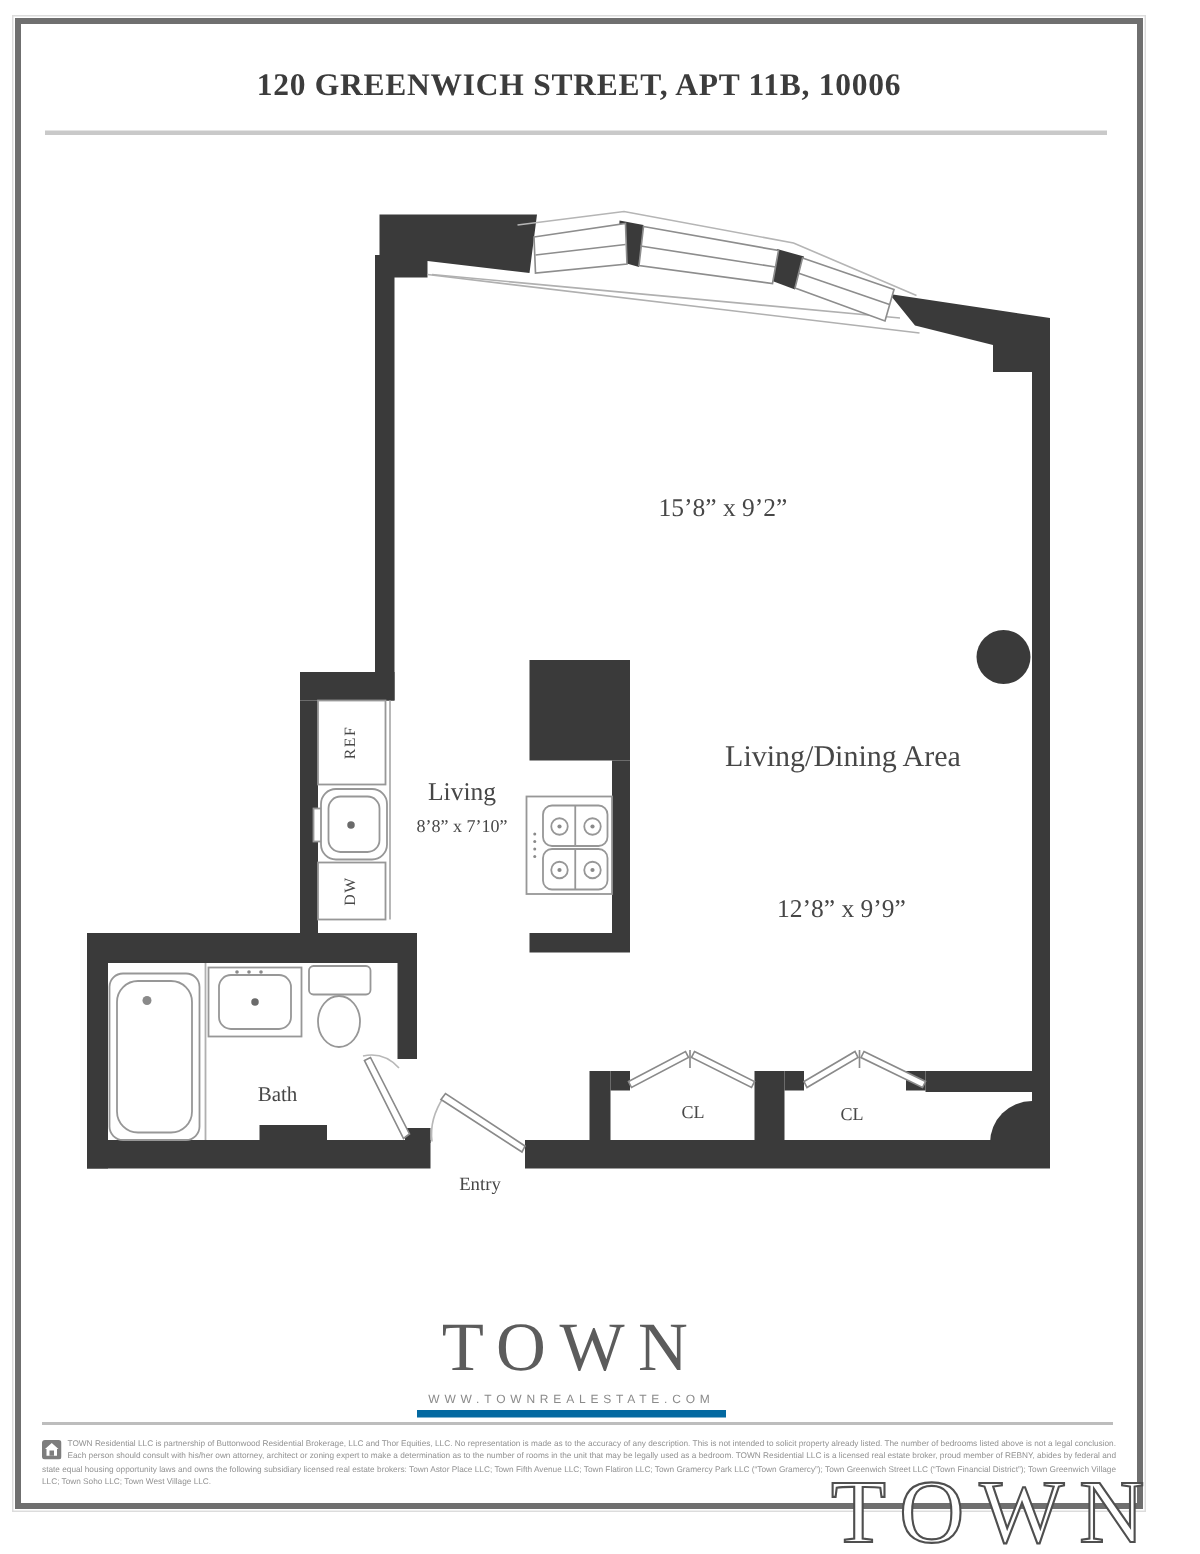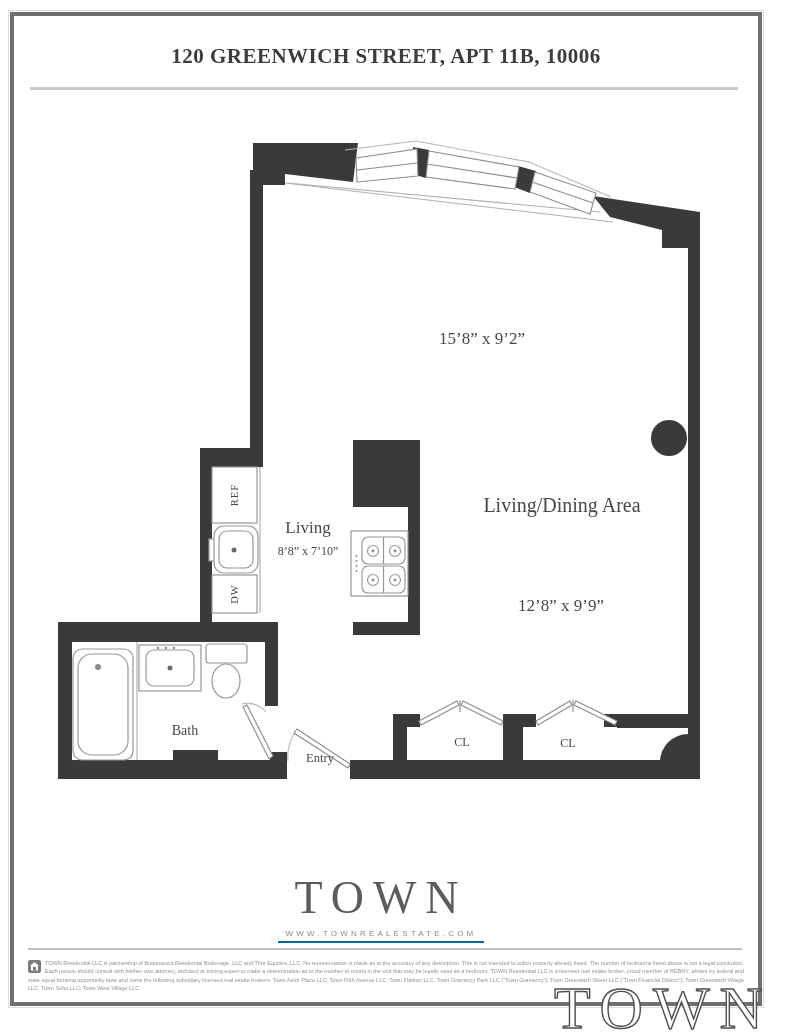--- a/index.html
+++ b/index.html
@@ -9,21 +9,21 @@
          border:4px solid #6f6f6f;outline:1px solid #dcdcdc;outline-offset:1px;background:#fff;}
   .title{position:absolute;left:10px;top:44px;width:752px;text-align:center;
          font-size:21px;font-weight:600;letter-spacing:0.5px;color:#3c3c3c;}
   .title-rule{position:absolute;left:30px;top:87px;width:708px;height:3px;background:#c9c9c9;}
   .plan-svg{position:absolute;left:0;top:0;}
   .lbl{position:absolute;transform:translate(-50%,-50%);white-space:nowrap;color:#474747;}
   .lbl.rot{transform:translate(-50%,-50%) rotate(-90deg);letter-spacing:1px;}
   .logo{position:absolute;top:874px;left:0;width:762px;text-align:center;}
   .logo-town{font-size:46px;letter-spacing:9px;color:#5c5c5c;line-height:48px;}
   .logo-site{display:inline-block;font-family:"Liberation Sans",sans-serif;font-size:8px;
-             letter-spacing:3.2px;color:#8a8a8a;border-bottom:2px solid #0369a1;
+             letter-spacing:3.2px;color:#8a8a8a;border-bottom:5px solid #0369a1;
              padding:0 8px 3px 8px;margin-top:2px;}
   .footer-rule{position:absolute;left:28px;top:948px;width:714px;height:2px;background:#bdbdbd;}
   .disclaimer{position:absolute;left:28px;top:959px;width:716px;
               font-family:"Liberation Sans",sans-serif;font-size:5.5px;line-height:8.4px;
               color:#929292;text-align:justify;}
   .disclaimer .house{float:left;margin:1px 4px 0 0;}
   .watermark{position:absolute;left:552px;top:978px;width:248px;height:58px;z-index:5;}
 </style>
 </head>
 <body>
@@ -166,21 +166,21 @@
   <div class="lbl" style="left:482px;top:339px;font-size:17px;">15’8” x 9’2”</div>
   <div class="lbl" style="left:562px;top:505px;font-size:20px;">Living/Dining Area</div>
   <div class="lbl" style="left:561px;top:606px;font-size:17px;">12’8” x 9’9”</div>
   <div class="lbl" style="left:308px;top:528px;font-size:17px;">Living</div>
   <div class="lbl" style="left:308px;top:551px;font-size:12px;">8’8” x 7’10”</div>
   <div class="lbl rot" style="left:234px;top:495px;font-size:10.5px;">REF</div>
   <div class="lbl rot" style="left:234px;top:594px;font-size:10.5px;">DW</div>
   <div class="lbl" style="left:185px;top:731px;font-size:14px;">Bath</div>
   <div class="lbl" style="left:462px;top:742px;font-size:12px;">CL</div>
   <div class="lbl" style="left:568px;top:743px;font-size:12px;">CL</div>
-  <div class="lbl" style="left:320px;top:758px;font-size:12.5px;">Entry</div>
+  <div class="lbl" style="left:320px;top:790px;font-size:12.5px;">Entry</div>
 
   <div class="logo">
     <div class="logo-town">TOWN</div>
     <div class="logo-site">WWW.TOWNREALESTATE.COM</div>
   </div>
 
   <div class="footer-rule"></div>
 
   <div class="disclaimer">
     <svg class="house" width="13" height="13" viewBox="0 0 13 13">

